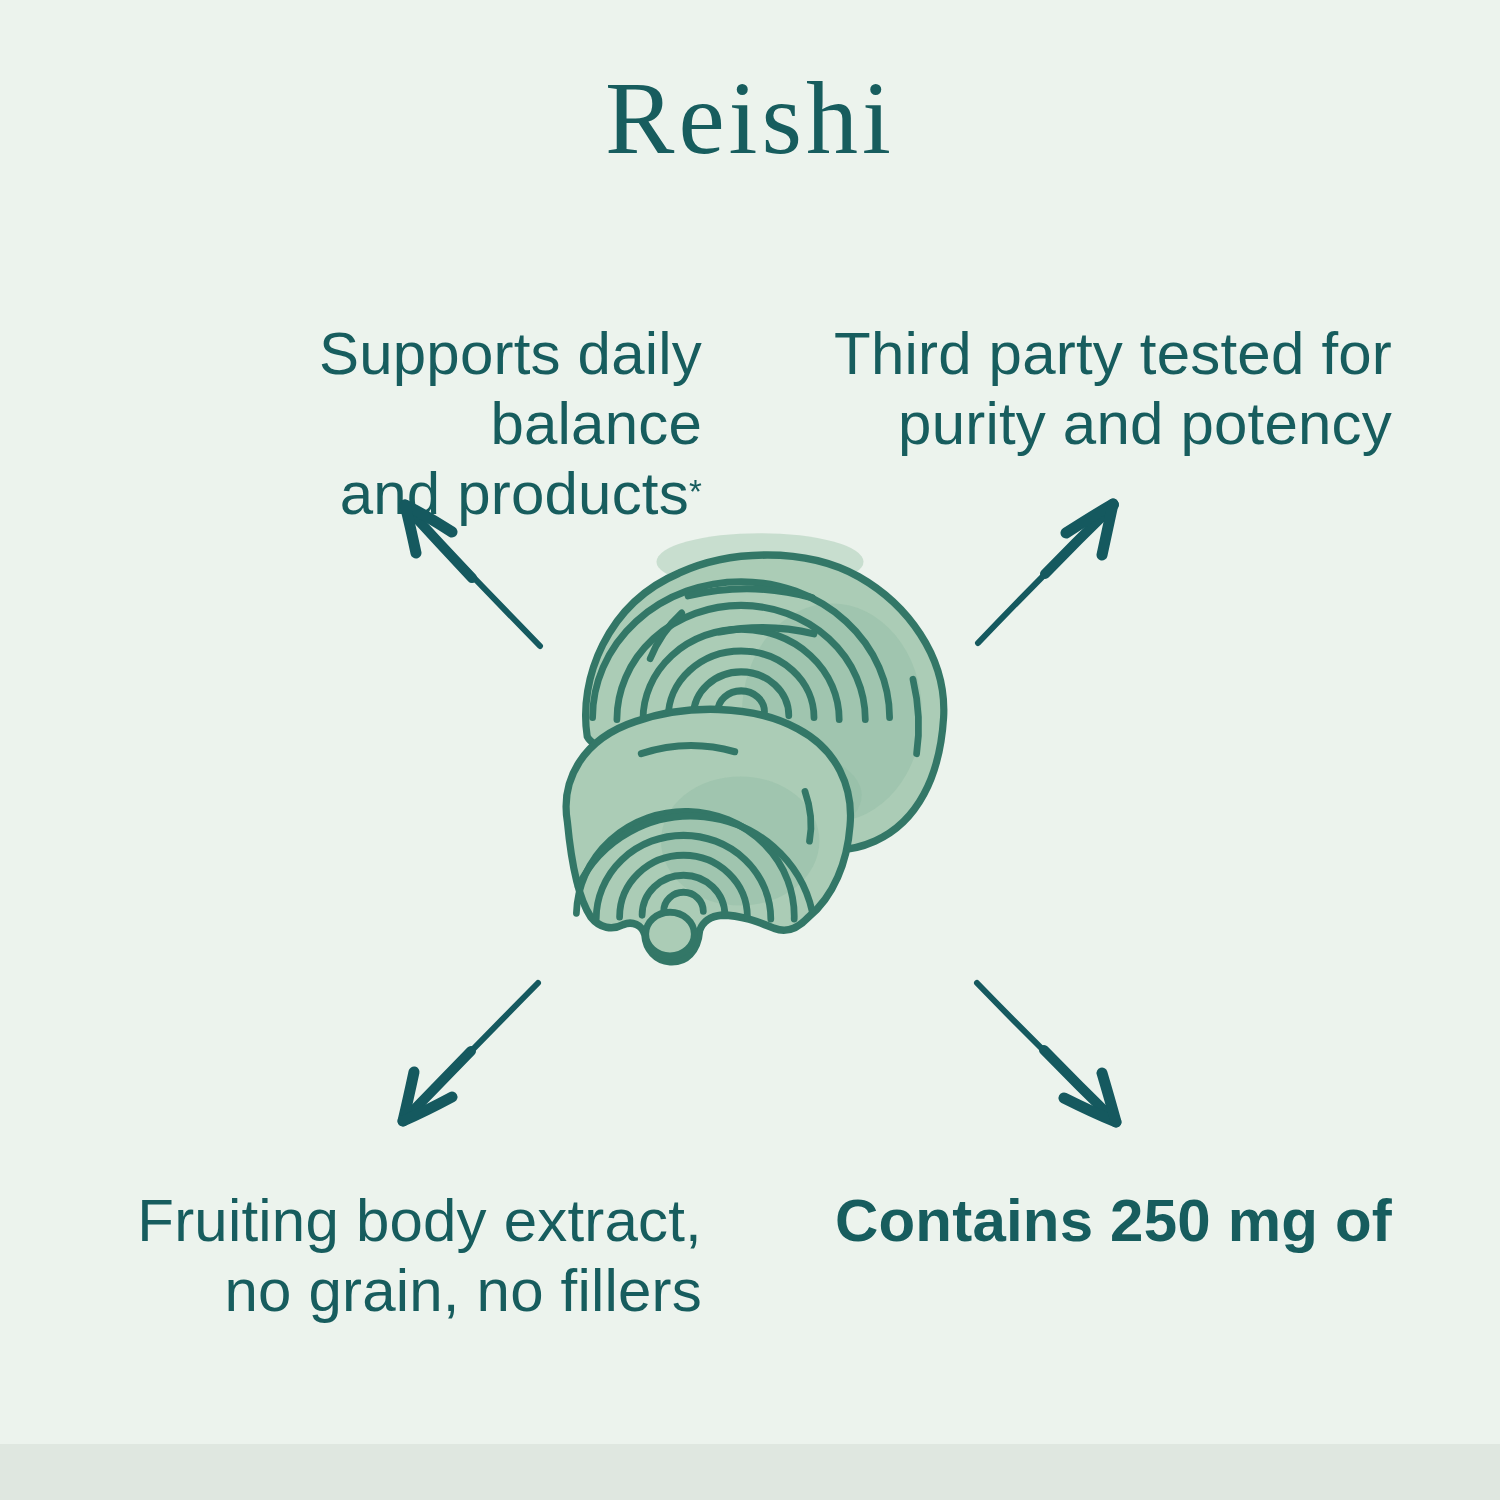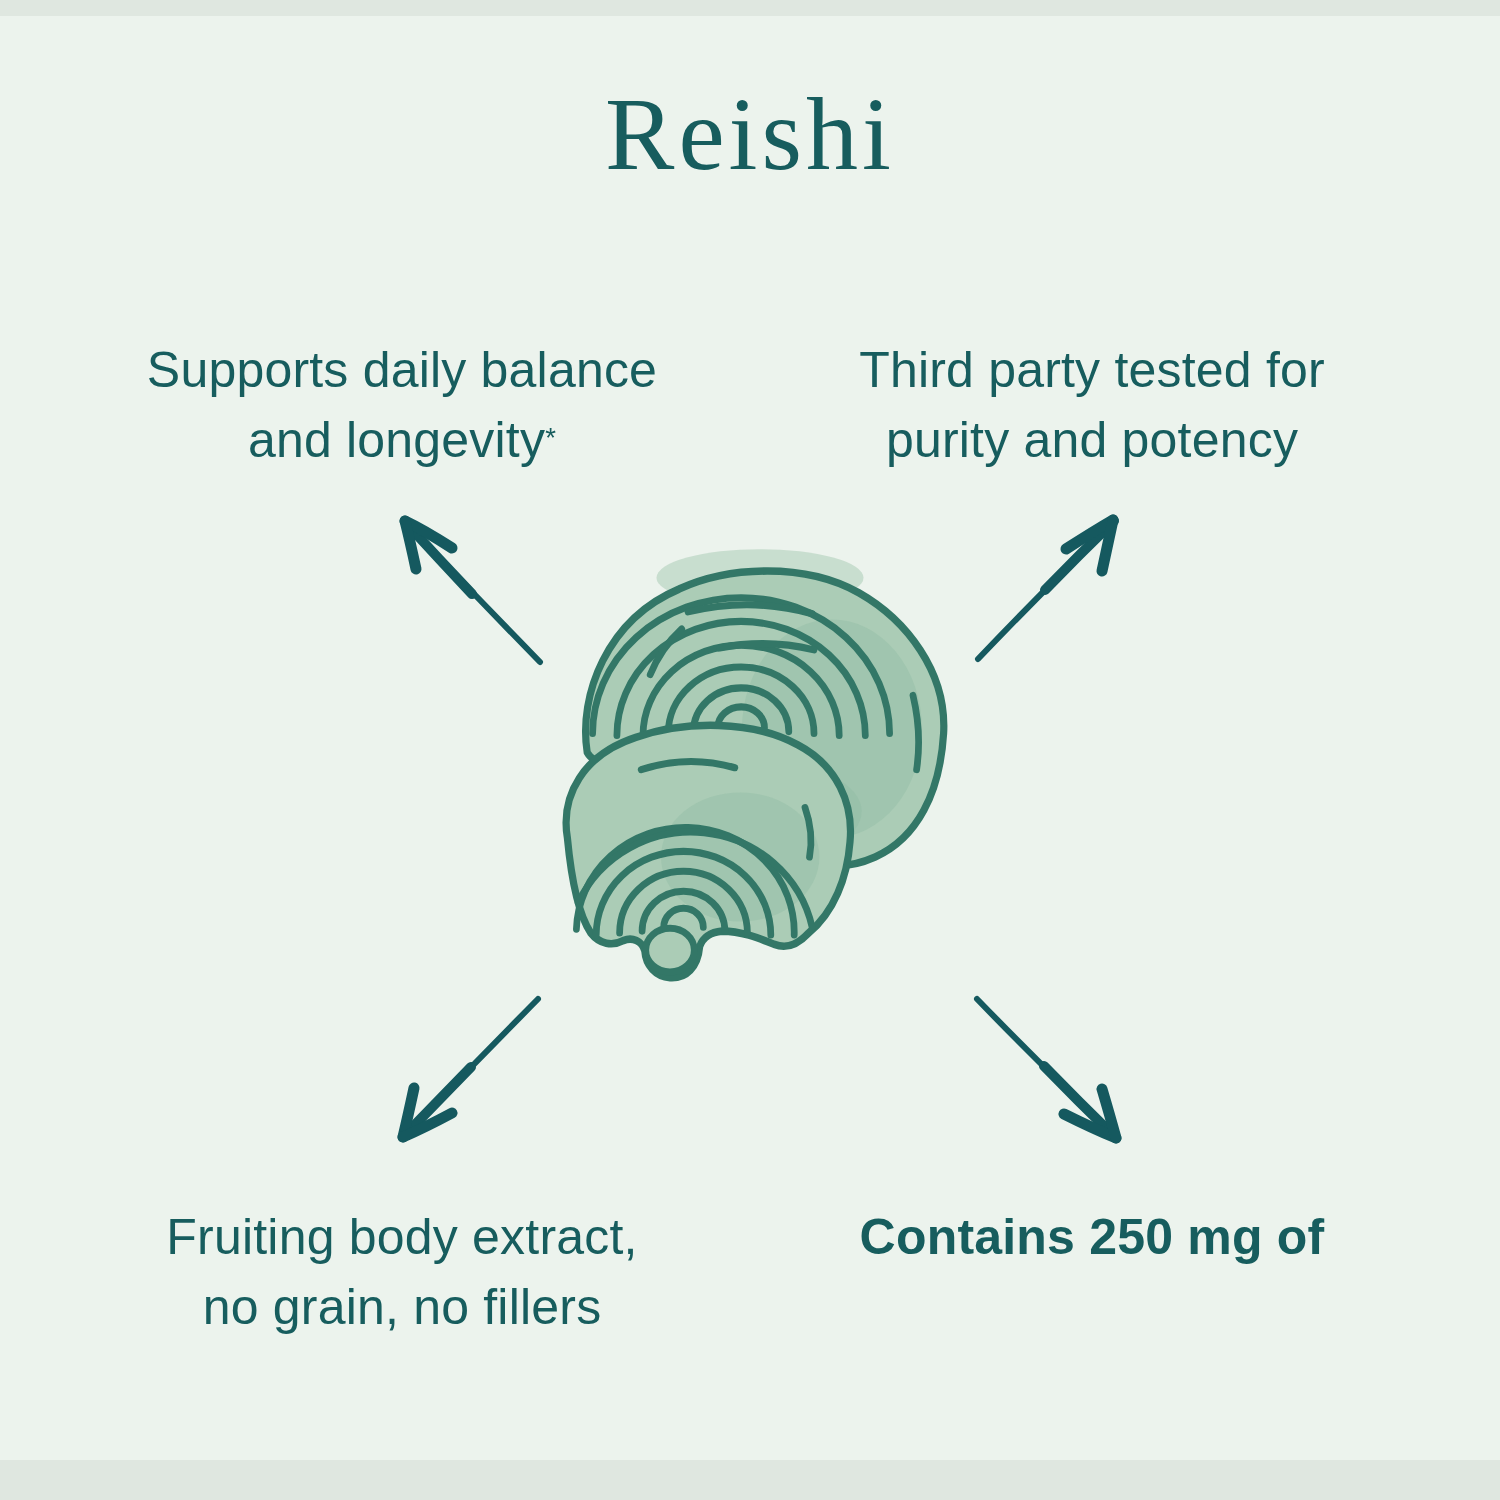--- a/index.html
+++ b/index.html
@@ -1,42 +1,42 @@
 <!DOCTYPE html>
 <html style="--background: #ecf3ed; --text-teal: #175d5e; --arrow-teal: #15595f; --mushroom-outline: #337767; --mushroom-fill: #abccb6; --mushroom-shade: #8fbaa3; --disclaimer-gray: #666c66;"><head>
 <meta charset="utf-8">
 <style>
   html, body { margin: 0; padding: 0; background: #dfe7e0; }
   .canvas {
     position: relative;
     width: 1500px;
     height: 1444px;
-    margin: 16px auto;
+    margin: 0 auto;
     background: var(--background, #ecf3ed);
     overflow: hidden;
     font-family: "Liberation Sans", sans-serif;
   }
   .title {
     position: absolute;
     top: 58px;
     left: 0;
     width: 100%;
     text-align: center;
     font-family: "Liberation Serif", serif;
     font-size: 104px;
     font-weight: 400;
     letter-spacing: 4px;
     color: var(--text-teal, #175d5e);
   }
   .benefit {
     position: absolute;
     width: 600px;
-    text-align: center;
+    text-align: right;
     color: var(--text-teal, #175d5e);
-    font-size: 50px;
+    font-size: 60px;
     line-height: 70px;
     letter-spacing: 0.2px;
   }
   .benefit .fn-marker {
     font-size: 0.55em;
     vertical-align: top;
     position: relative;
     top: -2px;
   }
   .benefit.tl { left: 102px; top: 319px; }
@@ -91,21 +91,21 @@
 </style>
 </head>
 <body>
 
 <div class="canvas">
 
   <div class="title">Reishi</div>
 
   <div class="benefit tl">
     <div class="benefit-line">Supports daily balance</div>
-    <div class="benefit-line"><span>and longevity</span><span class="fn-marker">*</span></div>
+    <div class="benefit-line"><span>and products</span><span class="fn-marker">*</span></div>
   </div>
 
   <div class="benefit tr">
     <div class="benefit-line">Third party tested for</div>
     <div class="benefit-line">purity and potency</div>
   </div>
 
   <div class="benefit bl">
     <div class="benefit-line">Fruiting body extract,</div>
     <div class="benefit-line">no grain, no fillers</div>

